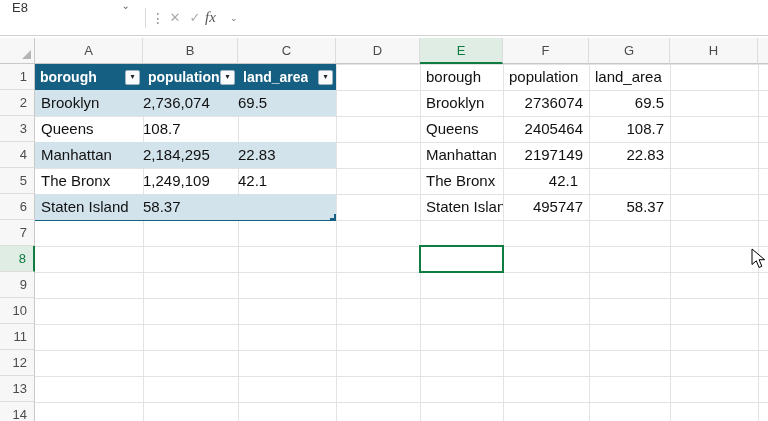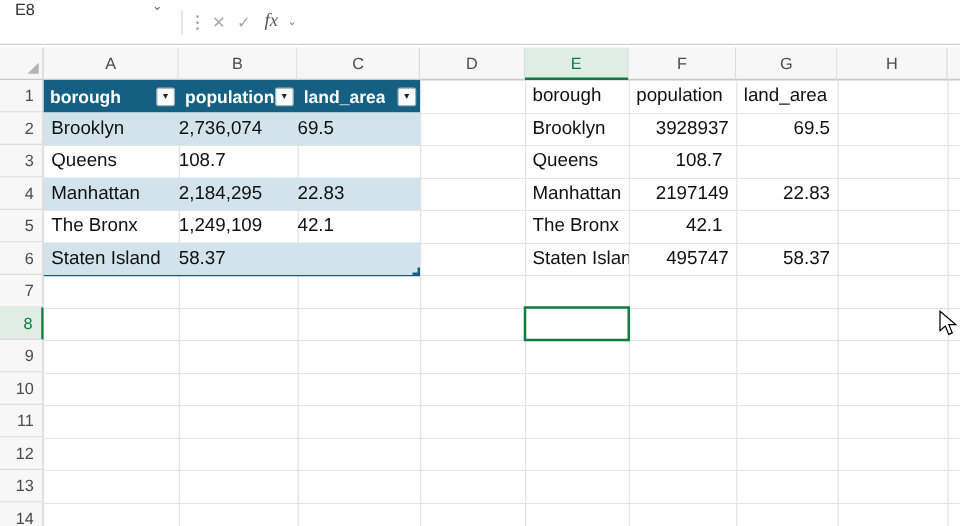--- a/index.html
+++ b/index.html
@@ -10,21 +10,21 @@
   
   .formula-bar { position:absolute; left:0; top:0; width:768px; height:36px;
     background:#FFF; border-bottom:1px solid #D1D1D1; display:flex; align-items:center;
     font-size:13px; color:#333; }
   .name-box { width:140px; height:100%; display:flex; align-items:flex-start;
     justify-content:space-between; padding:0 10px 0 12px; }
   .nb-chevron { color:#666; font-size:10px; }
   .fb-divider { width:1px; height:20px; background:#DADADA; margin:0 5px; }
   .fb-icon { width:20px; text-align:center; color:#ABABAB; font-size:13px; }
   .kebab { width:14px; color:#8A8A8A; font-size:14px; }
-  .fb-fx { width:24px; text-align:center; font-family:"Liberation Serif",serif;
+  .fb-fx { width:24px; text-align:left; font-family:"Liberation Serif",serif;
     font-style:italic; font-size:15px; color:#555; }
   .fb-chevron { font-size:9px; color:#777; margin-left:1px; }
   .fb-input { flex:1; height:100%; }
 
   
   .col-headers { position:absolute; left:0; top:38px; width:768px; height:26px; display:flex; }
   .ch, .corner { height:26px; background:#F7F7F7; border-right:1px solid #DCDCDC;
     border-bottom:1px solid #C9C9C9; font-size:13px; color:#4B4B4B;
     text-align:center; line-height:25px; position:relative; }
   .corner { border-right:1px solid #C9C9C9; }
@@ -189,25 +189,26 @@
 </div>
 
 <div class="table-right">
   <div class="prow">
     <div class="pc txt w-e">borough</div>
     <div class="pc txt w-f">population</div>
     <div class="pc txt w-g">land_area</div>
   </div>
   <div class="prow">
     <div class="pc txt w-e">Brooklyn</div>
-    <div class="pc num w-f">3928937</div>
+    <div class="pc num w-f">2736074</div>
     <div class="pc num w-g">69.5</div>
   </div>
   <div class="prow">
     <div class="pc txt w-e">Queens</div>
+    <div class="pc num w-f">2405464</div>
     <div class="pc num w-g">108.7</div>
   </div>
   <div class="prow">
     <div class="pc txt w-e">Manhattan</div>
     <div class="pc num w-f">2197149</div>
     <div class="pc num w-g">22.83</div>
   </div>
   <div class="prow">
     <div class="pc txt w-e">The Bronx</div>
     <div class="pc num w-g">42.1</div>

